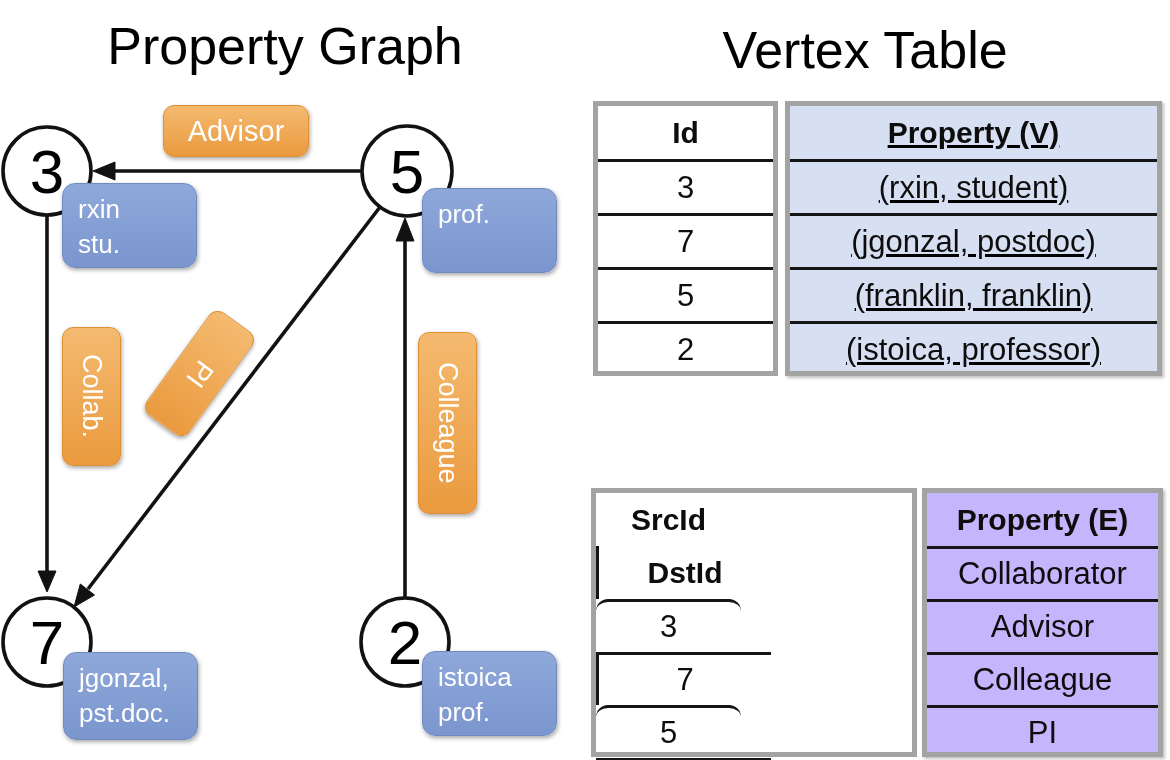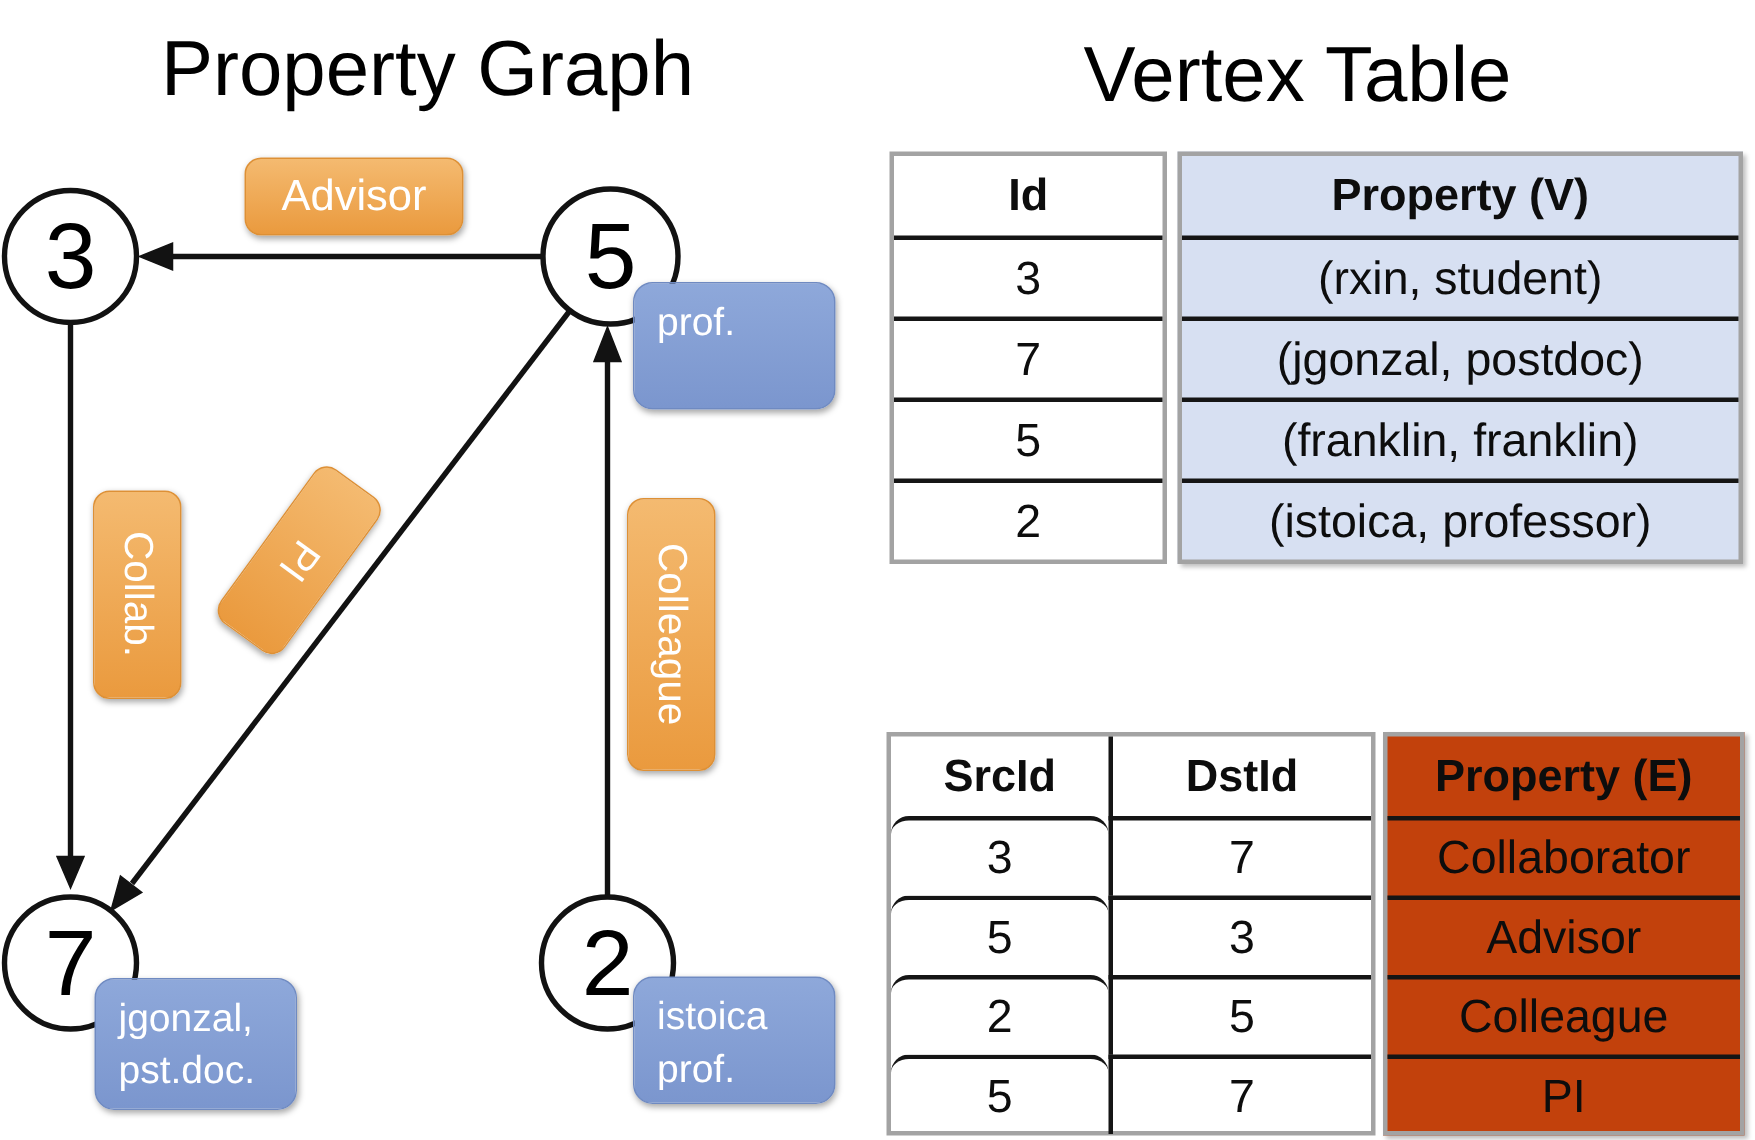--- a/index.html
+++ b/index.html
@@ -48,37 +48,37 @@
     color:#fff; display:flex; align-items:center; justify-content:center;
     font-size:29px;
   }
   #box-advisor   { left:163px; top:105px; width:144px; height:50px; }
   #box-collab    { left:62px;  top:327px; width:57px;  height:137px; }
   #box-colleague { left:418px; top:332px; width:57px;  height:180px; }
   #box-pi        { left:173px; top:310px; width:51px;  height:125px; transform:rotate(36deg); }
   .vtext { writing-mode:vertical-rl; font-size:27px; }
 
   
-  .tcol { position:absolute; border:3px solid #a3a3a3; box-sizing:border-box; background:#fff; }
+  .tcol { position:absolute; border:5px solid #a3a3a3; box-sizing:border-box; background:#fff; }
   .tcell {
     display:flex; align-items:center; justify-content:center;
     font-size:31px; color:#0d0d0d; box-sizing:border-box;
   }
   .tcell.hdr { font-weight:bold; font-size:30px; }
   .tcell + .tcell { border-top:3px solid #151515; }
 
   
   #vt-id   { left:593px; top:101px; width:185px; height:275px; }
-  #vt-prop { left:785px; top:101px; width:377px; height:275px; background:#d7e0f2; box-shadow:2px 2px 3px rgba(0,0,0,0.25); }
+  #vt-prop { left:785px; top:101px; width:377px; height:275px; background:#d7e0f2; box-shadow:2px 2px 3px rgba(0,0,0,0.25);text-decoration:underline; }
   #vt-id .tcell, #vt-prop .tcell { height:54px; }
   #vt-id .tcell.hdr, #vt-prop .tcell.hdr { height:53px; }
 
   
   #et-ids  { left:591px; top:488px; width:326px; height:269px; display:flex; flex-wrap:wrap; }
-  #et-prop { left:922px; top:488px; width:241px; height:269px; background:#c2410c; box-shadow:2px 2px 3px rgba(0,0,0,0.25); }
+  #et-prop { left:922px; top:488px; width:241px; height:269px; background:#c4b5fd; box-shadow:2px 2px 3px rgba(0,0,0,0.25); }
   #et-ids .tcell { width:145px; }
   #et-ids .tcell.src { width:145px;border-radius:12px; }
   #et-ids .tcell.dst { width:175px; border-left:3px solid #151515; }
   #et-ids .tcell { height:53px; border-top:none; }
   #et-ids .row2 { border-top:3px solid #151515; }
   #et-prop .tcell { height:53px; }
   #et-prop .tcell.hdr { height:53px; }
 </style>
 </head>
 <body>
@@ -109,20 +109,24 @@
     <circle cx="407" cy="171" r="45" fill="#ffffff" stroke="#121212" stroke-width="3.6"></circle>
     <circle cx="47" cy="642" r="44" fill="#ffffff" stroke="#121212" stroke-width="3.6"></circle>
     <circle cx="405" cy="642" r="44" fill="#ffffff" stroke="#121212" stroke-width="3.6"></circle>
   </svg>
 
   <div class="node-num" id="num-3">3</div>
   <div class="node-num" id="num-5">5</div>
   <div class="node-num" id="num-7">7</div>
   <div class="node-num" id="num-2">2</div>
 
+  <div class="vbox" id="box-rxin">
+    <div>rxin</div>
+    <div>stu.</div>
+  </div>
   <div class="vbox" id="box-franklin">
     <div>prof.</div>
   </div>
   <div class="vbox" id="box-jgonzal">
     <div>jgonzal,</div>
     <div>pst.doc.</div>
   </div>
   <div class="vbox" id="box-istoica">
     <div>istoica</div>
     <div>prof.</div>

